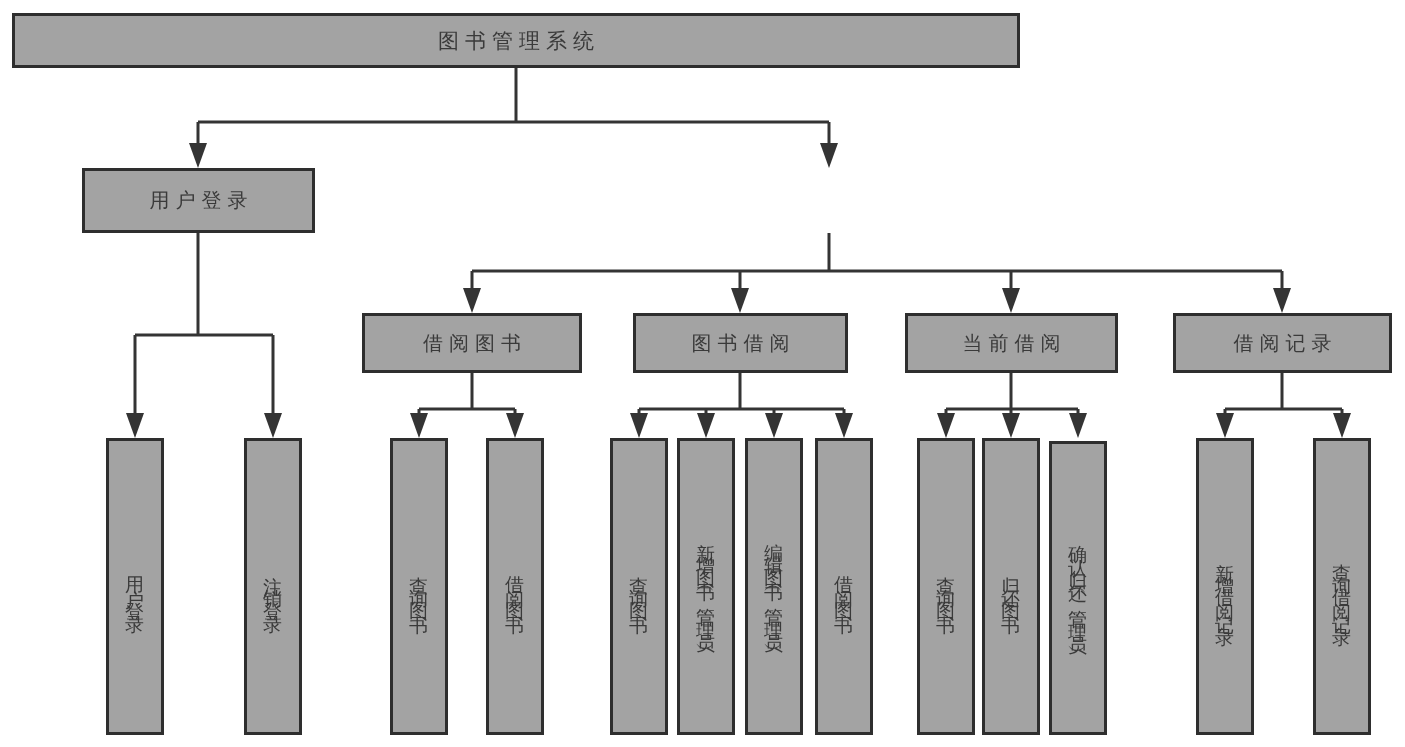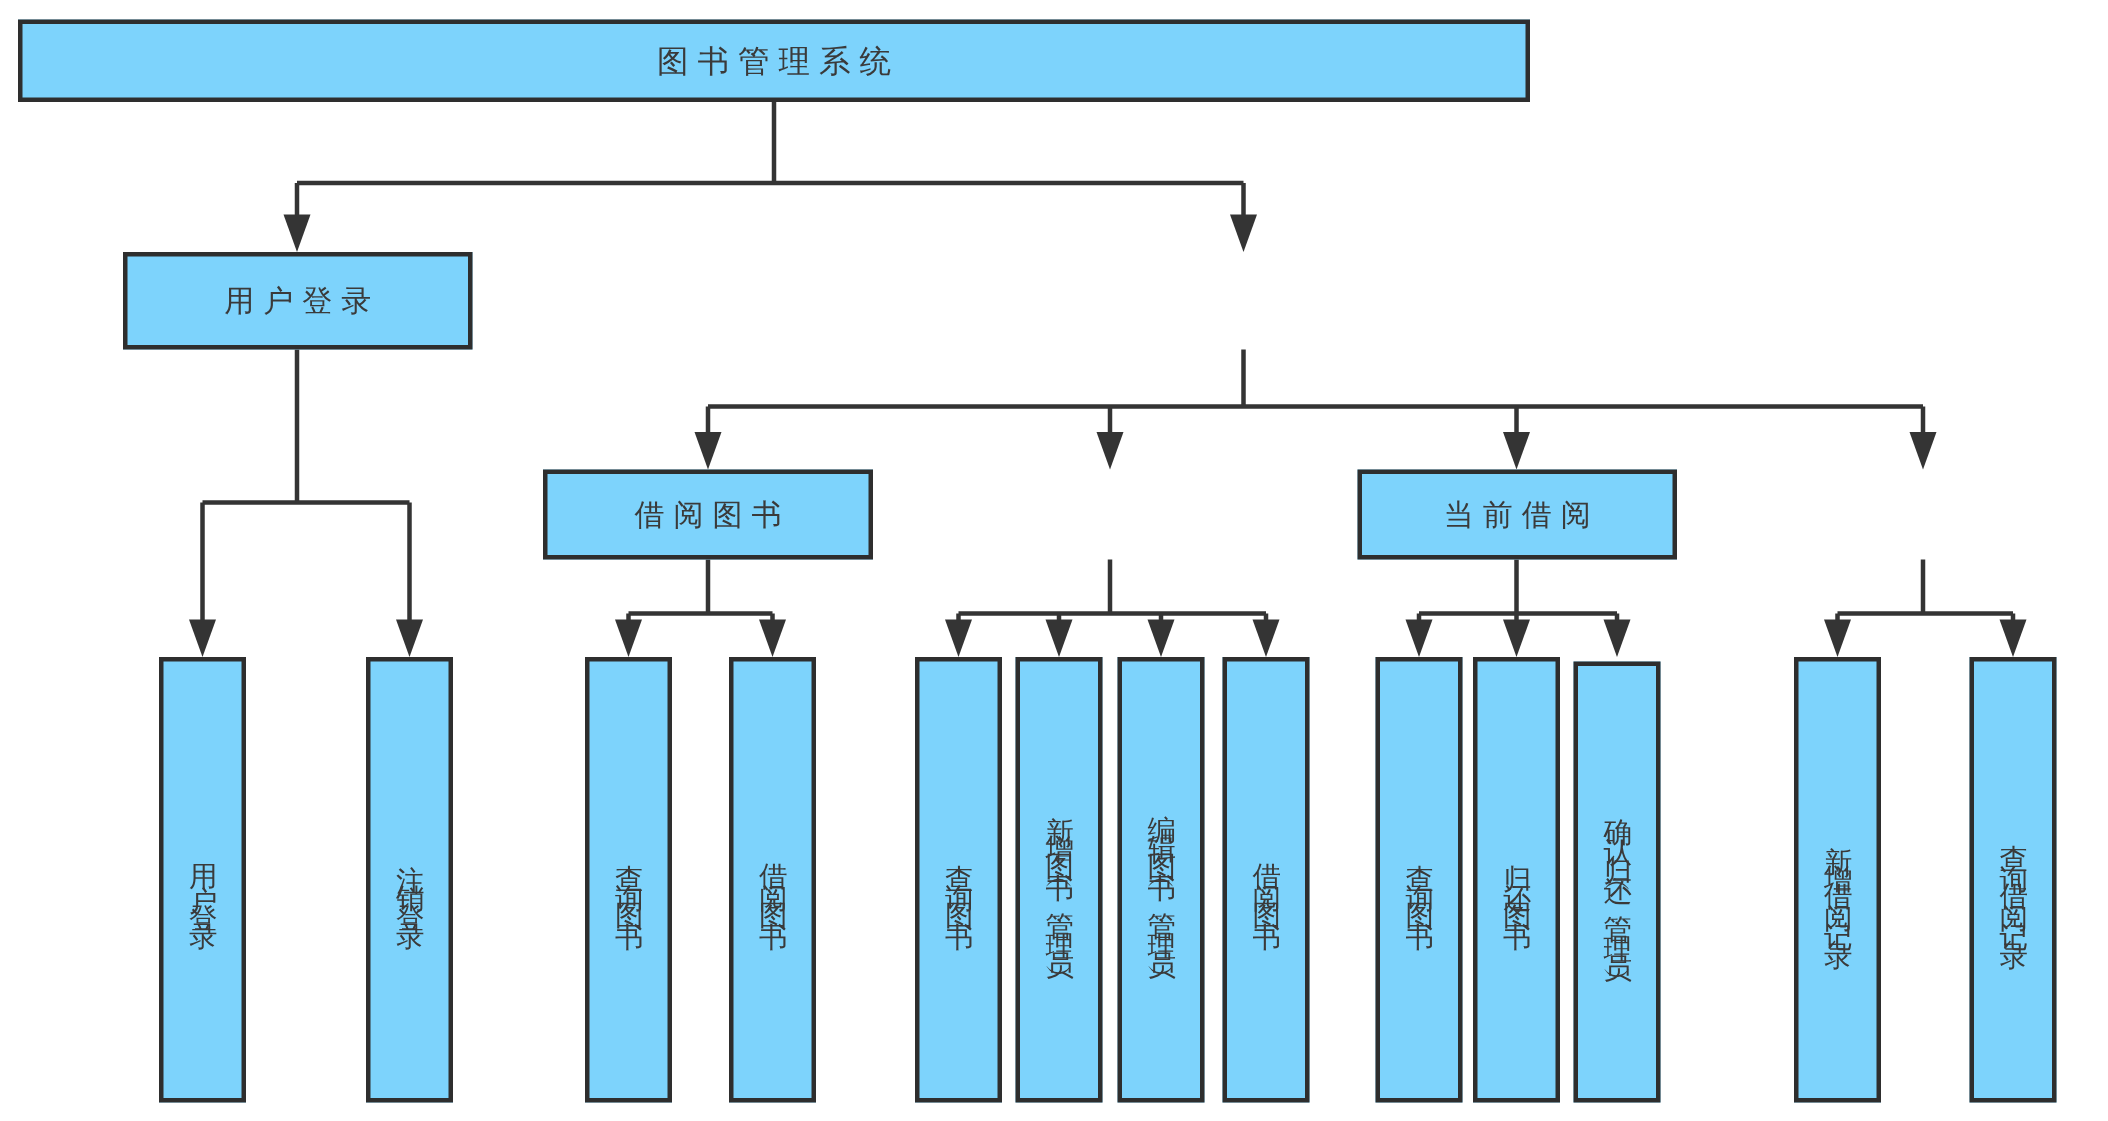--- a/index.html
+++ b/index.html
@@ -7,21 +7,21 @@
     position:relative;
     width:1405px;height:747px;
     background:#ffffff;
     font-family:"Liberation Sans","DejaVu Sans",sans-serif;
     overflow:hidden;
   }
   svg.connectors{position:absolute;left:0;top:0;z-index:0;}
   .node{
     position:absolute;
     box-sizing:border-box;
-    background:#7dd3fc;
+    background:#a3a3a3;
     border:3px solid var(--border,#2e2e2e);
     color:var(--text,#3a3a3a);
     display:flex;align-items:center;justify-content:center;
     z-index:1;
   }
   .node.h{font-size:20px;letter-spacing:6px;text-indent:6px;}
   .node.root{font-size:21px;}
   .node.v .vtext{
     writing-mode:vertical-rl;
     text-orientation:mixed;
@@ -81,21 +81,23 @@
     <path class="line" d="M1282 373 V409 M1225 409 H1342 M1225 409 V415 M1342 409 V415"></path>
     <polygon class="arrow" points="1216,413 1234,413 1225,438"></polygon>
     <polygon class="arrow" points="1333,413 1351,413 1342,438"></polygon>
   </svg>
 
   <div class="node h root" style="left:12px;top:13px;width:1008px;height:55px">图书管理系统</div>
 
   <div class="node h" style="left:82px;top:168px;width:233px;height:65px">用户登录</div>
 
   <div class="node h" style="left:362px;top:313px;width:220px;height:60px">借阅图书</div>
+  <div class="node h" style="left:633px;top:313px;width:215px;height:60px">图书借阅</div>
   <div class="node h" style="left:905px;top:313px;width:213px;height:60px">当前借阅</div>
+  <div class="node h" style="left:1173px;top:313px;width:219px;height:60px">借阅记录</div>
 
   <div class="node v" style="left:106px;top:438px;width:58px;height:297px">
     <span class="vtext">用户登录</span>
   </div>
   <div class="node v" style="left:244px;top:438px;width:58px;height:297px">
     <span class="vtext">注销登录</span>
   </div>
 
   <div class="node v" style="left:390px;top:438px;width:58px;height:297px">
     <span class="vtext">查询图书</span>

